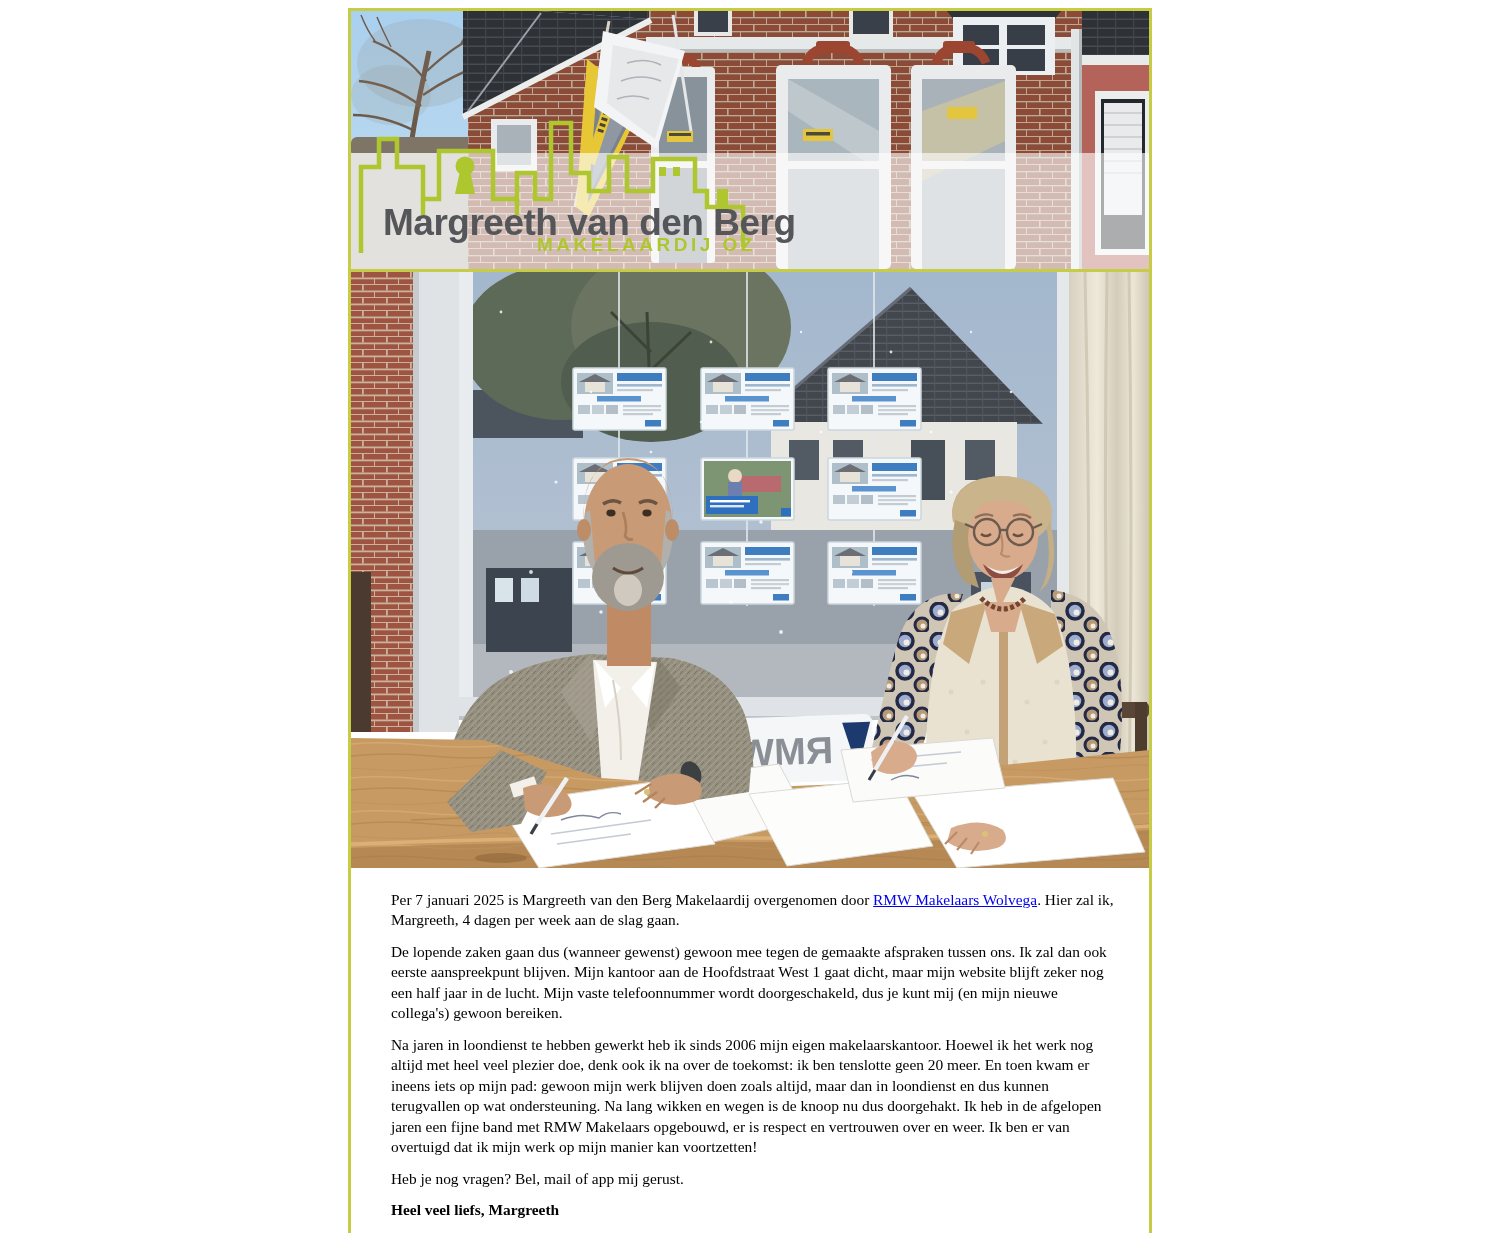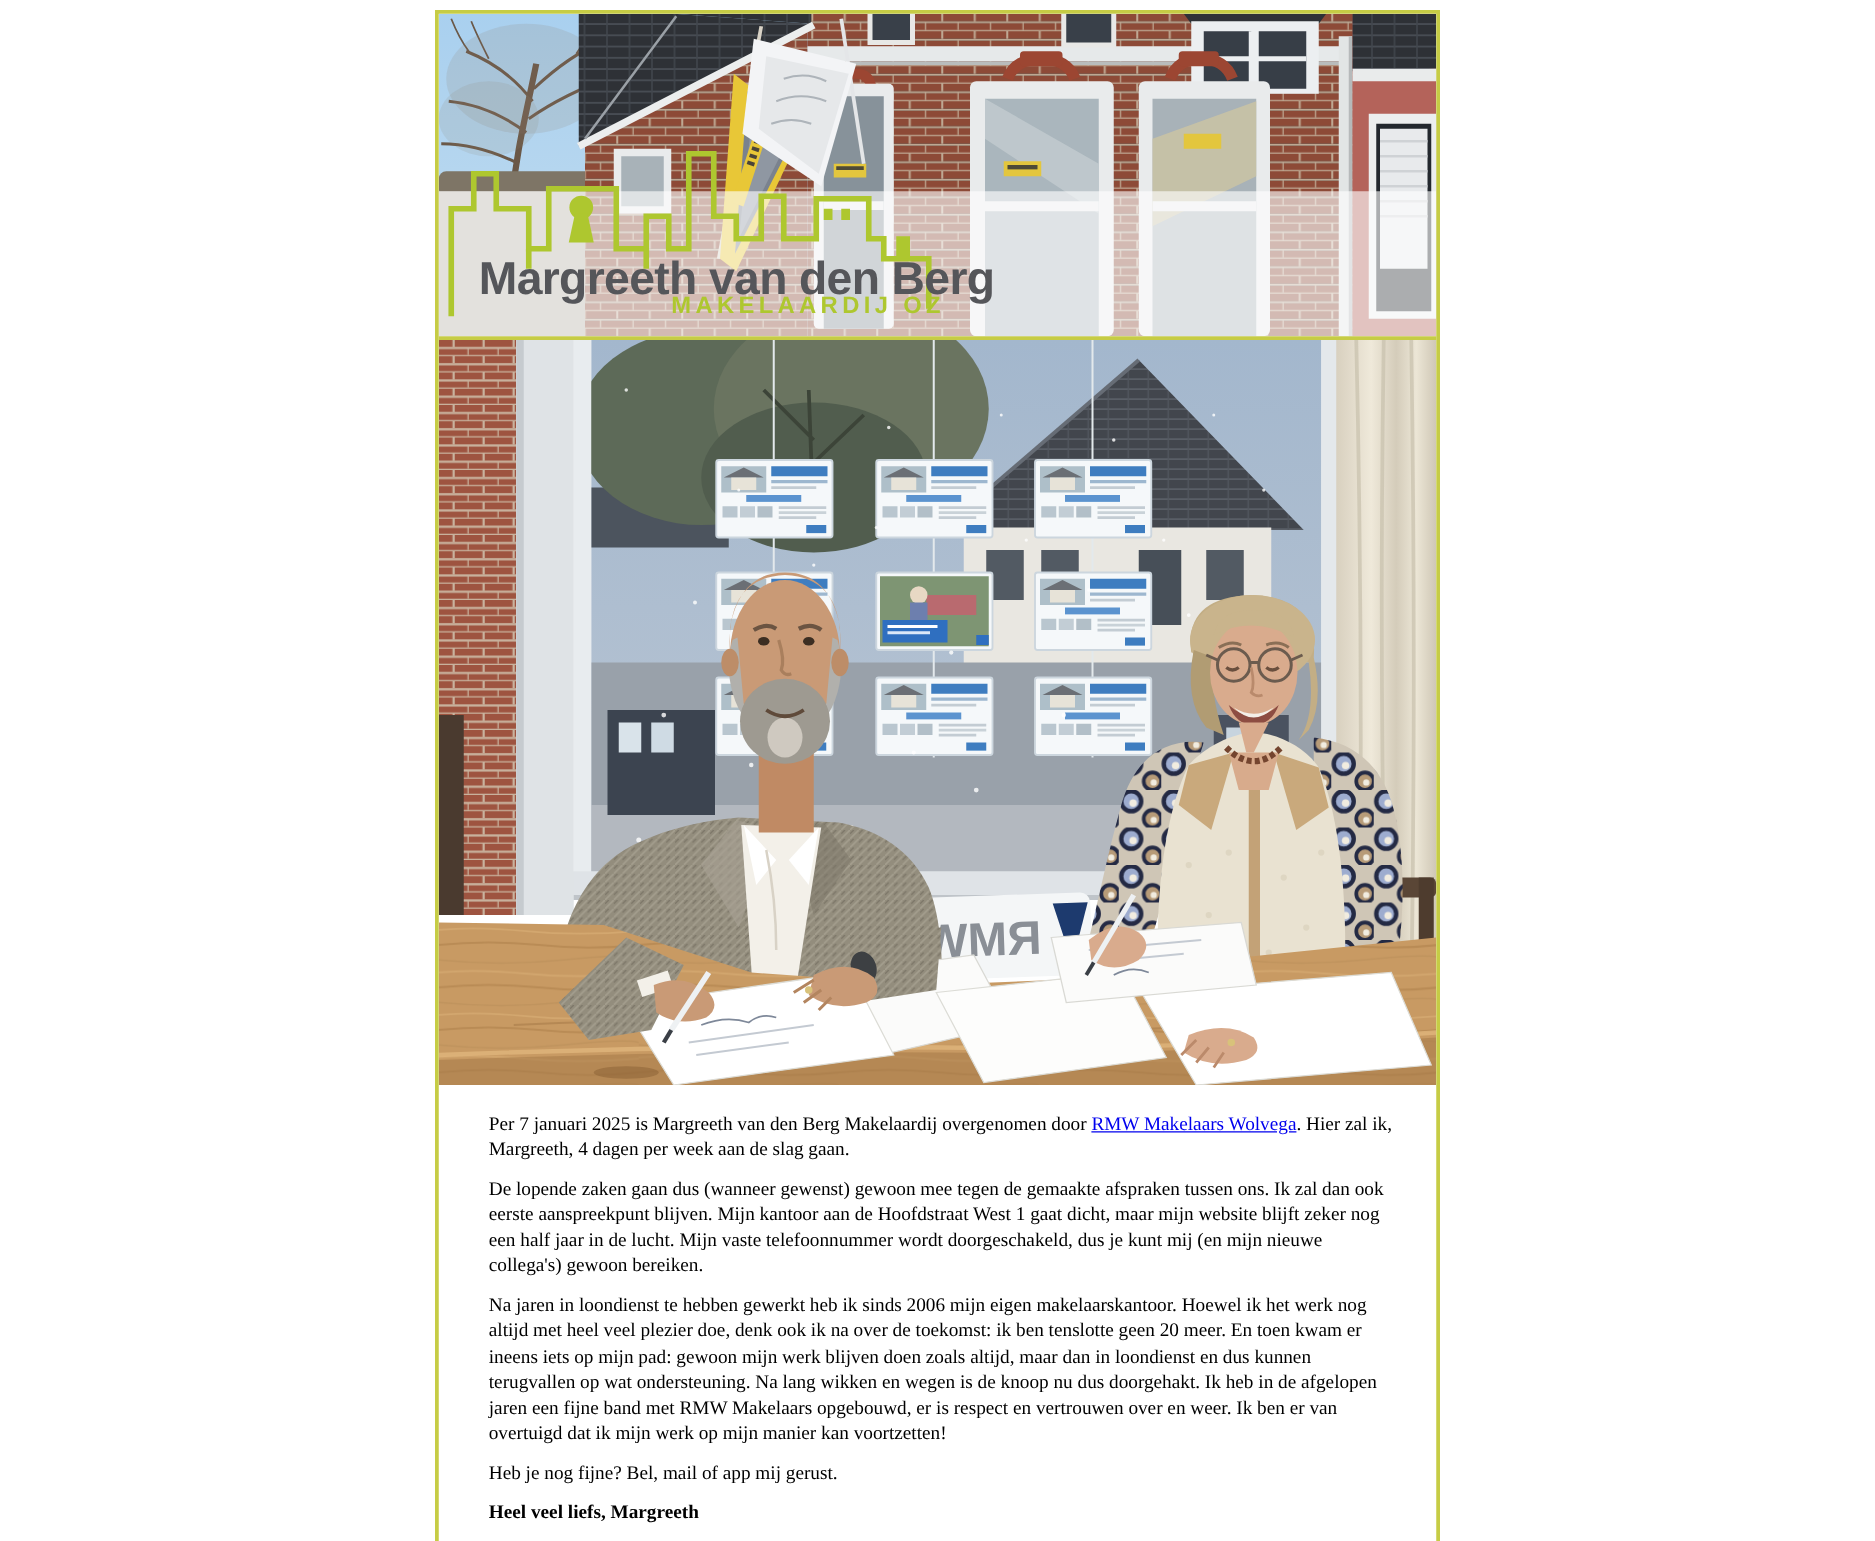--- a/index.html
+++ b/index.html
@@ -484,16 +484,16 @@
         <path d="M606,560 l-12,12 M616,566 l-10,12 M628,570 l-8,12" stroke="#bb8a6b" stroke-width="2.2"></path>
         <circle cx="634" cy="562" r="3" fill="#d8c27a"></circle>
       </g>
     </svg>
   </div>
 
   <div class="text-area">
     <p><span>Per 7 januari 2025 is Margreeth van den Berg Makelaardij overgenomen door </span><a class="link" href="#">RMW Makelaars Wolvega</a><span>. Hier zal ik, Margreeth, 4 dagen per week aan de slag gaan.</span></p>
     <p>De lopende zaken gaan dus (wanneer gewenst) gewoon mee tegen de gemaakte afspraken tussen ons. Ik zal dan ook eerste aanspreekpunt blijven. Mijn kantoor aan de Hoofdstraat West 1 gaat dicht, maar mijn website blijft zeker nog een half jaar in de lucht. Mijn vaste telefoonnummer wordt doorgeschakeld, dus je kunt mij (en mijn nieuwe collega's) gewoon bereiken.</p>
     <p>Na jaren in loondienst te hebben gewerkt heb ik sinds 2006 mijn eigen makelaarskantoor. Hoewel ik het werk nog altijd met heel veel plezier doe, denk ook ik na over de toekomst: ik ben tenslotte geen 20 meer. En toen kwam er ineens iets op mijn pad: gewoon mijn werk blijven doen zoals altijd, maar dan in loondienst en dus kunnen terugvallen op wat ondersteuning. Na lang wikken en wegen is de knoop nu dus doorgehakt. Ik heb in de afgelopen jaren een fijne band met RMW Makelaars opgebouwd, er is respect en vertrouwen over en weer. Ik ben er van overtuigd dat ik mijn werk op mijn manier kan voortzetten!</p>
-    <p>Heb je nog fijne? Bel, mail of app mij gerust.</p>
+    <p>Heb je nog vragen? Bel, mail of app mij gerust.</p>
     <p class="closing">Heel veel liefs, Margreeth</p>
   </div>
 </div>
 
 </body></html>

